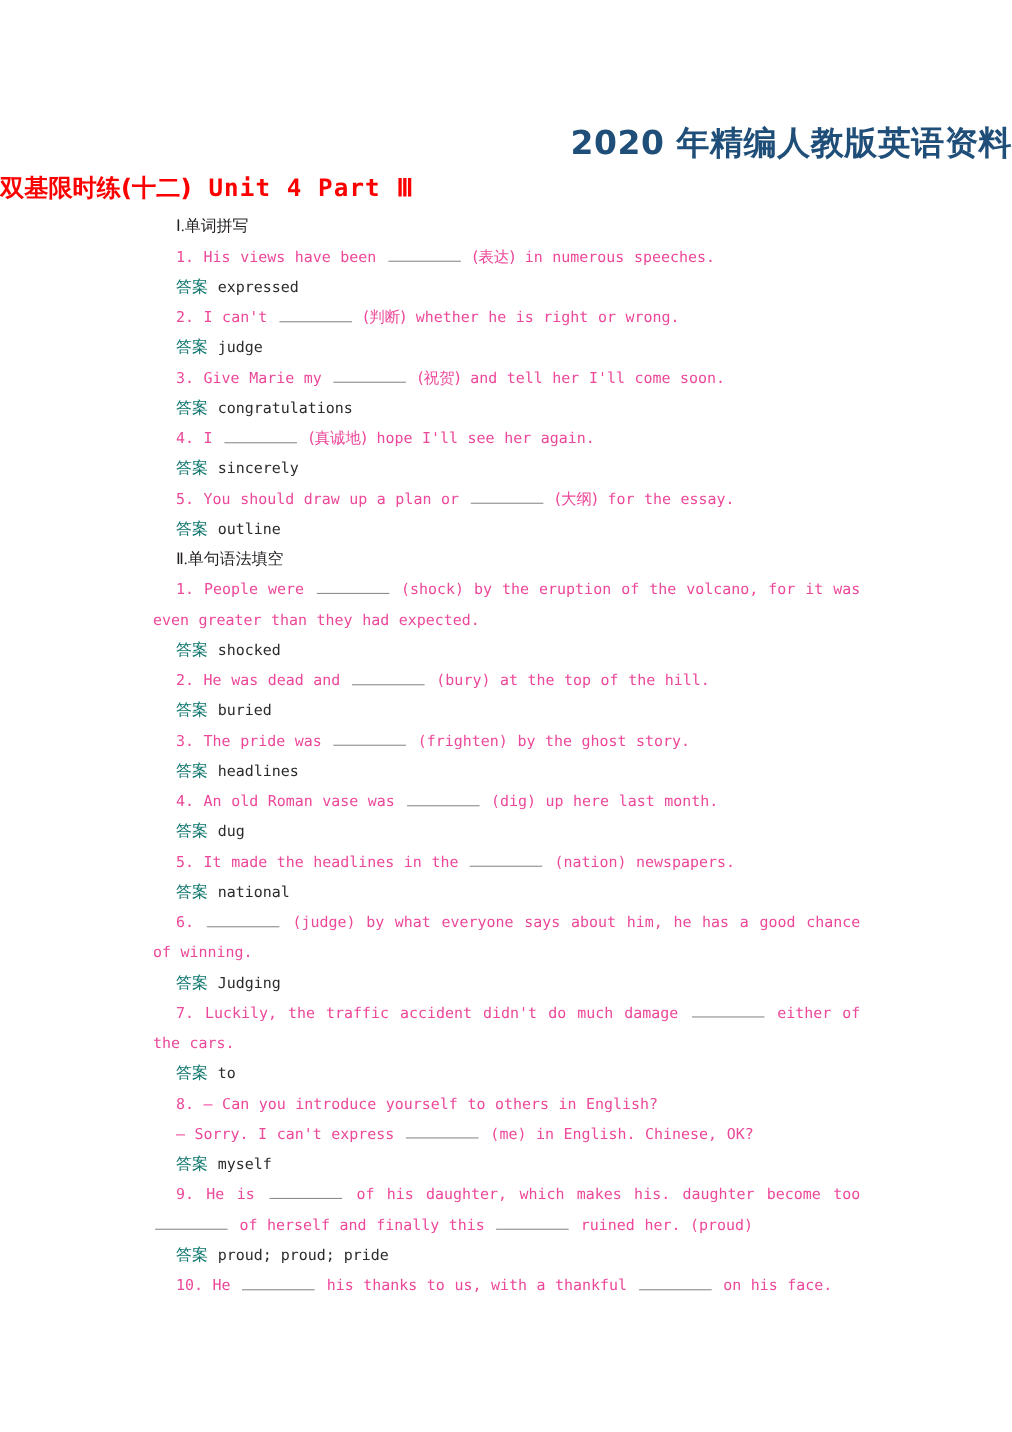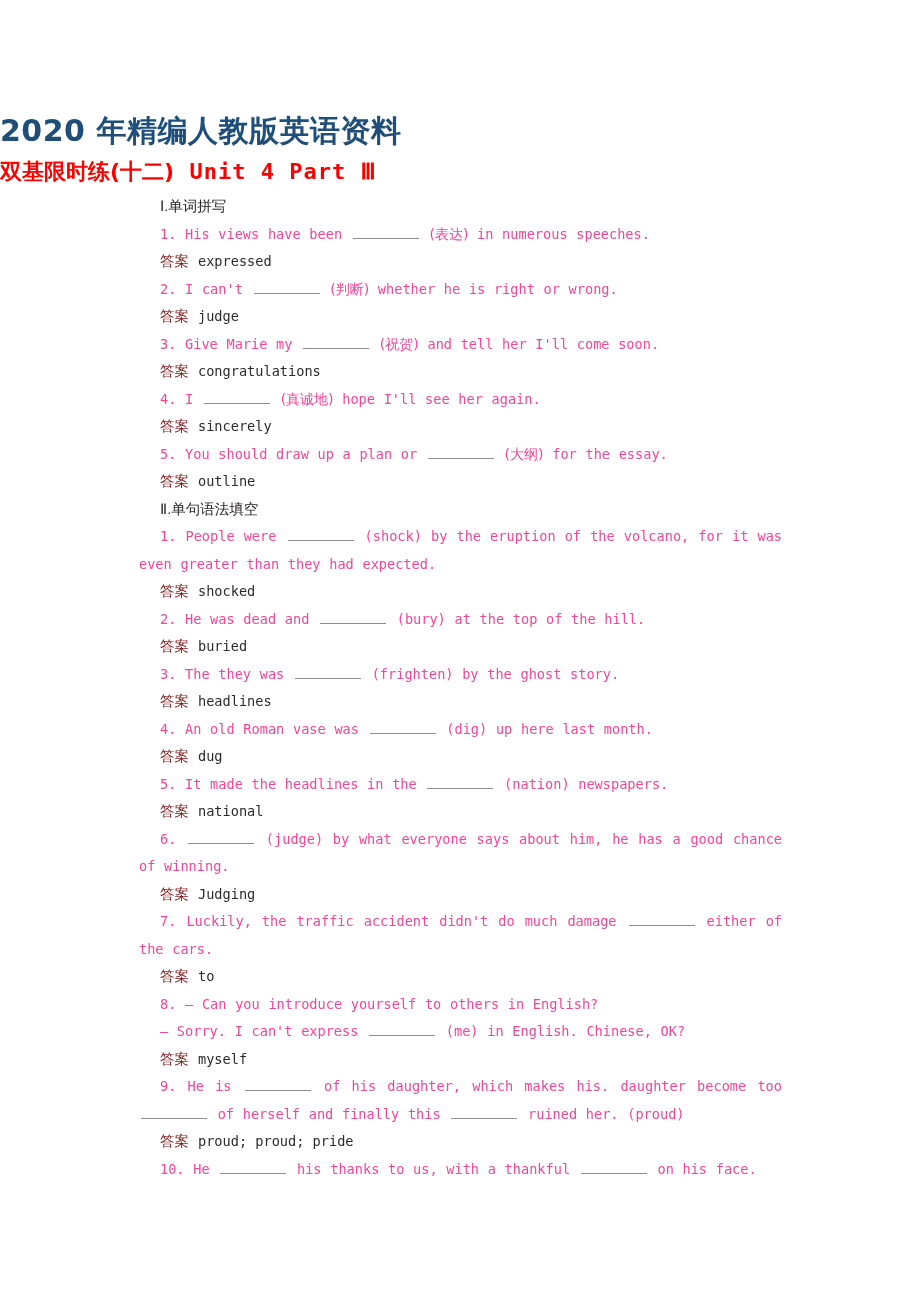--- a/index.html
+++ b/index.html
@@ -22,21 +22,21 @@
     width: 920px;
     height: 1302px;
   }
 
   
   .hdr-main {
     position: absolute;
     left: 0;
     top: 113px;
     width: 920px;
-    text-align: left;
+    text-align: right;
     font-family: "DejaVu Sans", "Liberation Sans", sans-serif;
     font-weight: bold;
     font-size: 30px;
     line-height: 36px;
     color: #1f4e79;
     letter-spacing: 0.5px;
     white-space: nowrap;
   }
   .hdr-sub {
     position: absolute;
@@ -58,21 +58,21 @@
 
   
   .body-col {
     position: absolute;
     left: 139px;
     top: 193px;
     width: 643px;
   }
 
   .sec-head {
-    font-family: Liberation Sans, sans-serif;
+    font-family: Liberation Serif, serif;
     font-size: 14.5px;
     line-height: 27.5px;
     color: #231f20;
     padding-left: 21px;
     white-space: nowrap;
   }
 
   .q {
     font-family: "DejaVu Sans Mono", "Liberation Mono", monospace;
     font-size: 13.6px;
@@ -88,21 +88,21 @@
     font-family: "DejaVu Sans Mono", "Liberation Mono", monospace;
     font-size: 13.6px;
     line-height: 27.5px;
     padding-left: 21px;
     color: #2b2b2b;
     white-space: nowrap;
   }
   .ans .lbl {
     font-family: "DejaVu Sans", "Liberation Sans", sans-serif;
     font-size: 14.5px;
-    color: #7f1d1d;
+    color: #0f766e;
     margin-right: 9px;
   }
 
   .cn {
     font-family: "DejaVu Sans", "Liberation Sans", sans-serif;
     font-size: 14px;
   }
 
   .blank {
     display: inline-block;
@@ -134,21 +134,21 @@
       <div class="ans"><span class="lbl">答案</span><span>congratulations</span></div>
       <div class="q"><span>4.</span> <span>I </span><span class="blank"></span><span> </span><span class="cn">(真诚地)</span><span> hope I'll see her again.</span></div>
       <div class="ans"><span class="lbl">答案</span><span>sincerely</span></div>
       <div class="q"><span>5.</span> <span>You should draw up a plan or </span><span class="blank"></span><span> </span><span class="cn">(大纲)</span><span> for the essay.</span></div>
       <div class="ans"><span class="lbl">答案</span><span>outline</span></div>
       <div class="sec-head">Ⅱ.单句语法填空</div>
       <div class="q"><span>1.</span> <span>People were </span><span class="blank"></span><span> (shock) by the eruption of the volcano, for it was even greater than they had expected.</span></div>
       <div class="ans"><span class="lbl">答案</span><span>shocked</span></div>
       <div class="q"><span>2.</span> <span>He was dead and </span><span class="blank"></span><span> (bury) at the top of the hill.</span></div>
       <div class="ans"><span class="lbl">答案</span><span>buried</span></div>
-      <div class="q"><span>3.</span> <span>The they was </span><span class="blank"></span><span> (frighten) by the ghost story.</span></div>
+      <div class="q"><span>3.</span> <span>The pride was </span><span class="blank"></span><span> (frighten) by the ghost story.</span></div>
       <div class="ans"><span class="lbl">答案</span><span>headlines</span></div>
       <div class="q"><span>4.</span> <span>An old Roman vase was </span><span class="blank"></span><span> (dig) up here last month.</span></div>
       <div class="ans"><span class="lbl">答案</span><span>dug</span></div>
       <div class="q"><span>5.</span> <span>It made the headlines in the </span><span class="blank"></span><span> (nation) newspapers.</span></div>
       <div class="ans"><span class="lbl">答案</span><span>national</span></div>
       <div class="q"><span>6.</span> <span> </span><span class="blank"></span><span> (judge) by what everyone says about him, he has a good chance of winning.</span></div>
       <div class="ans"><span class="lbl">答案</span><span>Judging</span></div>
       <div class="q"><span>7.</span> <span>Luckily, the traffic accident didn't do much damage </span><span class="blank"></span><span> either of the cars.</span></div>
       <div class="ans"><span class="lbl">答案</span><span>to</span></div>
       <div class="q"><span>8.</span> <span>— Can you introduce yourself to others in English?</span></div>

